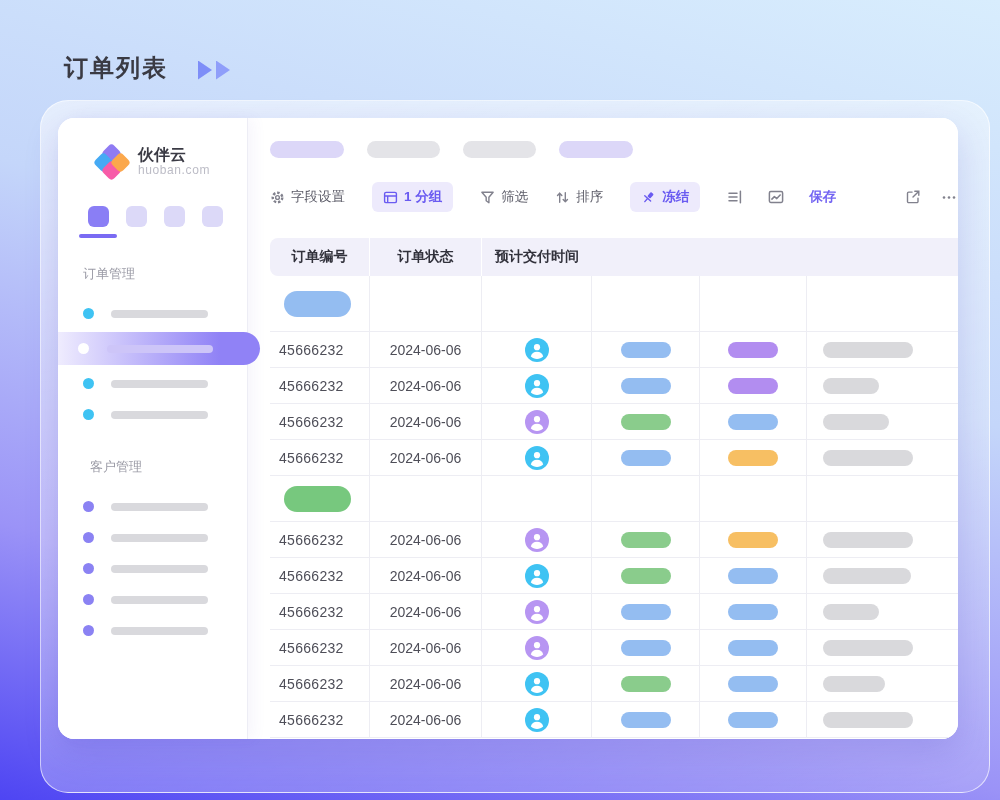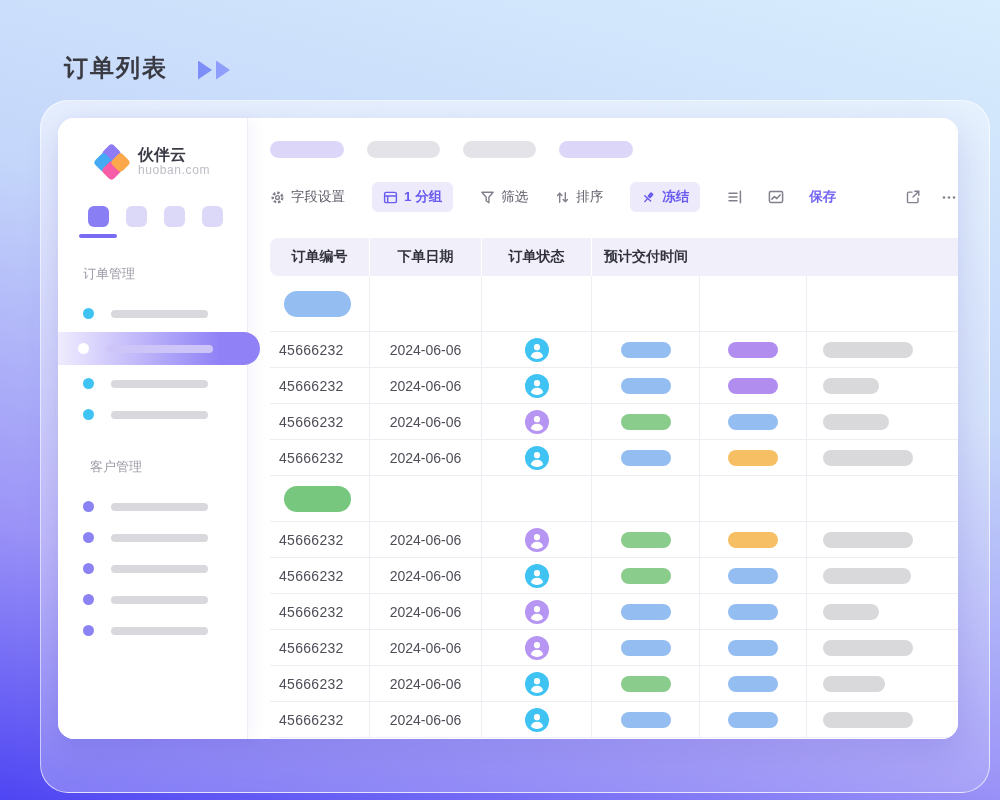--- a/index.html
+++ b/index.html
@@ -227,21 +227,20 @@
                   <circle cx="9" cy="8.5" r="1.3"></circle>
                   <circle cx="14" cy="8.5" r="1.3"></circle>
               </svg>
             </div>
           </div>
         </div>
 
         <div class="table">
           <div class="thead" id="thead">
               <div class="th">订单编号</div>
-              <div class="th">下单日期</div>
               <div class="th">订单状态</div>
               <div class="th">预计交付时间</div>
             </div>
           <div class="tbody" id="tbody">
               <div class="grow g1">
                 <div class="gcell">
                   <span class="gbadge" style="background: rgb(148, 189, 241);"></span>
                 </div>
                 <div class="gcell"></div>
                 <div class="gcell"></div>

